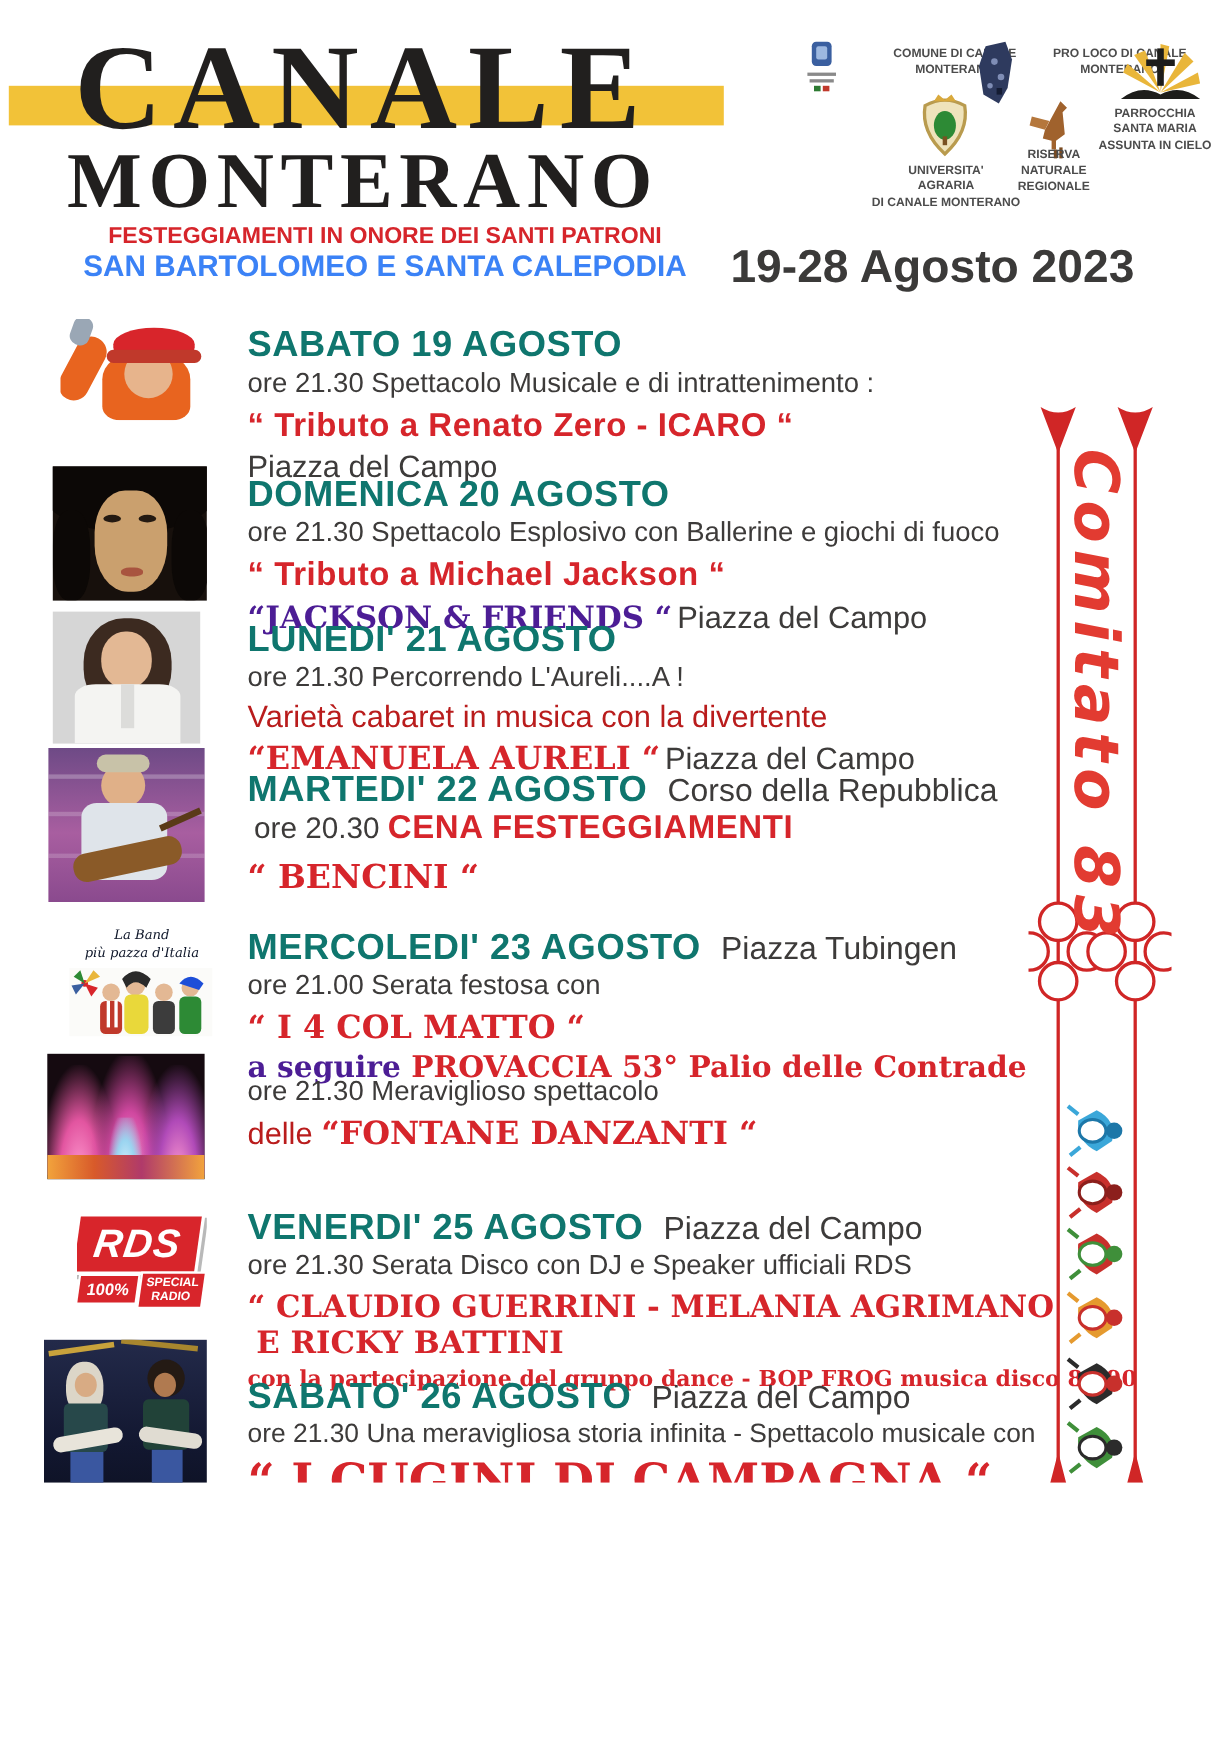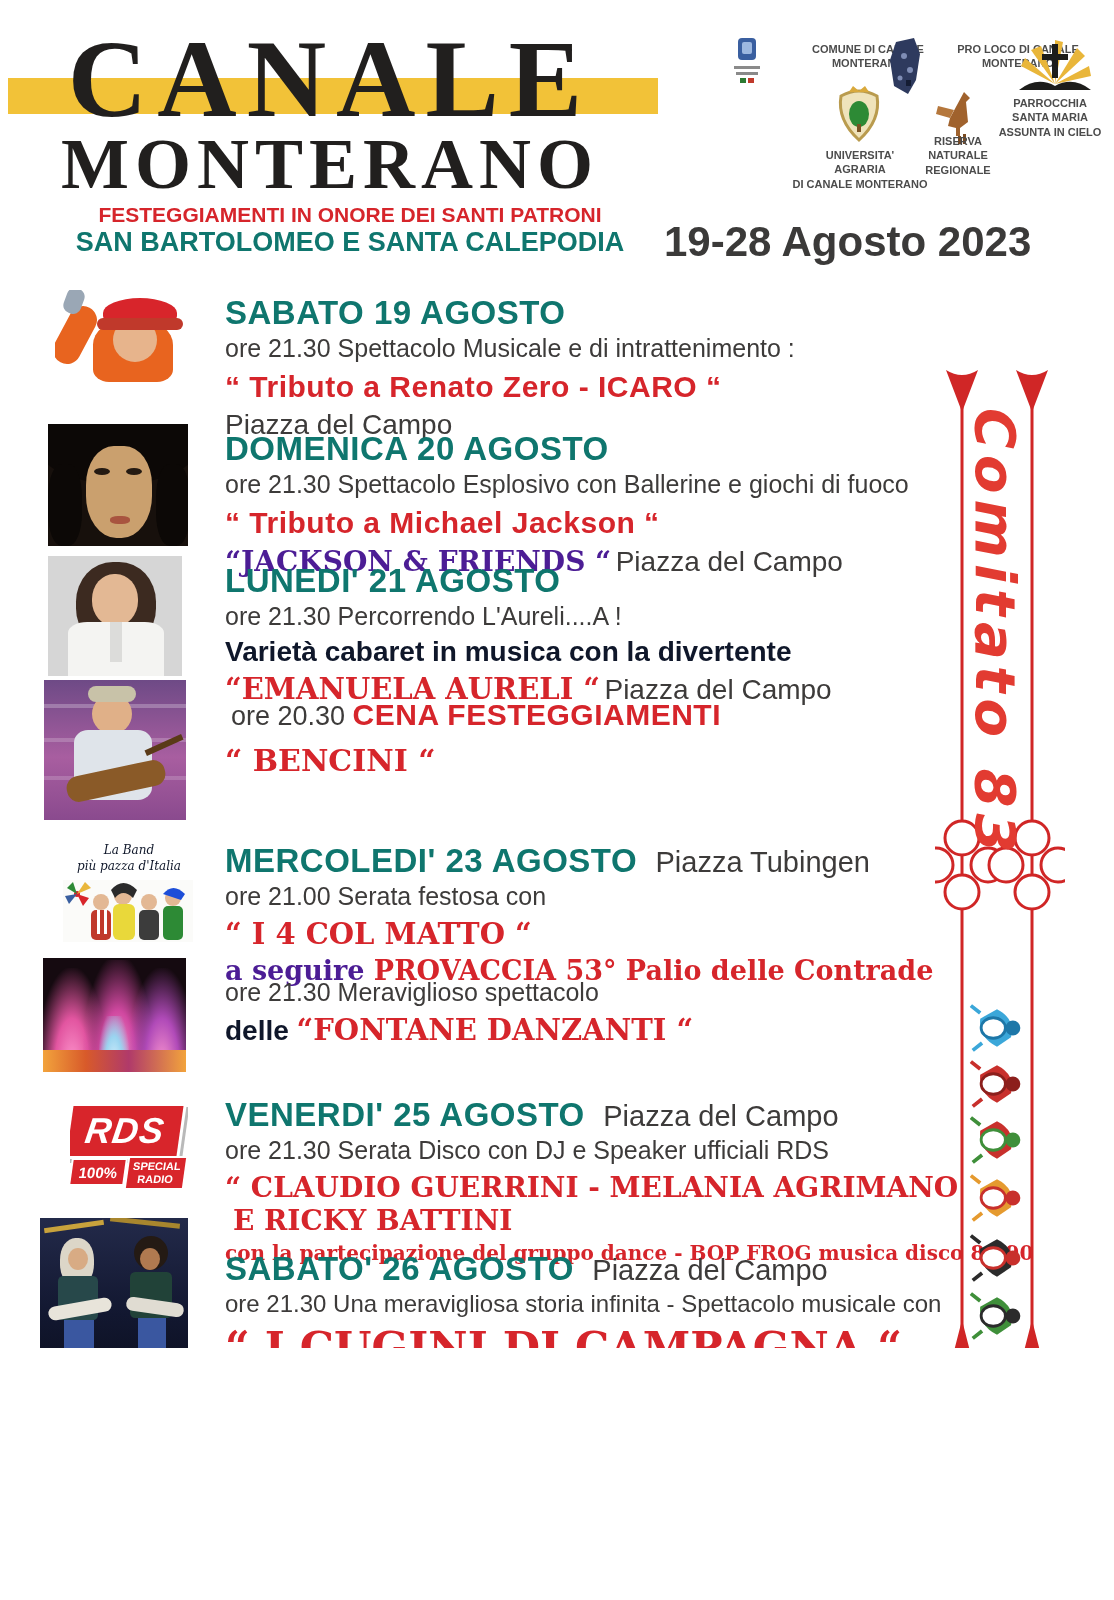--- a/index.html
+++ b/index.html
@@ -17,36 +17,36 @@
     letter-spacing:10px; line-height:1; color:#211f1e;
   }
   .title2 {
     position:absolute; left:0; top:128px; width:660px; text-align:center;
     font-family:"Liberation Serif", serif; font-weight:700; font-size:72px;
     letter-spacing:6px; line-height:1; color:#211f1e;
   }
   .sub1 { position:absolute; left:40px; top:203px; width:620px; text-align:center;
           color:#d6252b; font-weight:700; font-size:21px; white-space:nowrap; }
   .sub2 { position:absolute; left:40px; top:227px; width:620px; text-align:center;
-          color:#0f766e; font-weight:700; font-size:27px; white-space:nowrap; }
+          color:#3b82f6; font-weight:700; font-size:27px; white-space:nowrap; }
   .date-range { position:absolute; left:664px; top:218px; width:450px;
           font-weight:800; font-size:42px; color:#3b3a39; white-space:nowrap; }
 
   .logo-label { position:absolute; color:#4c4c4c; font-weight:700; font-size:11px;
           line-height:1.3; text-align:center; white-space:pre-line; }
 
   
   .ev { position:absolute; left:225px; white-space:nowrap; color:#3d3b3a; }
   .ev-title { font-size:33px; font-weight:900; color:#0f766e; letter-spacing:0.5px; line-height:1.15; display:inline-block; }
   .ev-loc   { font-size:29px; font-weight:400; color:#3d3b3a; margin-left:14px; display:inline-block; }
   .ev-line  { font-size:25px; font-weight:400; color:#3d3b3a; line-height:1.32; }
   .red-sans { color:#d6252b; font-weight:800; letter-spacing:0.5px; }
   .red-slab { color:#d6252b; font-family:"DejaVu Serif", serif; font-weight:700; }
   .blk-slab { color:#4c1d95; font-family:"DejaVu Serif", serif; font-weight:700; }
-  .blk-bold { color:#0f172a; font-weight:700; }
+  .blk-bold { color:#b91c1c; font-weight:400; }
 
   
   .photo { position:absolute; overflow:hidden; }
   .band-caption { position:absolute; left:63px; top:842px; width:132px; text-align:center;
     color:#0f172a; font-family:"DejaVu Serif", serif; font-style:italic; font-size:12px; line-height:1.35; white-space:pre-line; }
 
   
   .rds-main { position:absolute; left:0; top:6px; width:110px; height:50px; background:#d8252b;
     transform:skewX(-8deg); box-shadow:0 0 0 3px #fff, 3px 4px 0 3px #b9b9b9;
     display:flex; align-items:center; justify-content:center; }
@@ -268,20 +268,24 @@
     <div class="ev-title">LUNEDI' 21 AGOSTO</div>
     <div class="ev-line">ore 21.30 Percorrendo L'Aureli....A !</div>
     <div class="blk-bold" style="font-size:28px;margin-top:3px">Varietà cabaret in musica con la divertente</div>
     <div style="margin-top:4px">
       <span class="red-slab" style="font-size:29px">“EMANUELA AURELI “</span>
       <span class="ev-line" style="font-size:28px">Piazza del Campo</span>
     </div>
   </div>
 
   <div class="ev" style="top:698px">
+    <div>
+      <span class="ev-title">MARTEDI' 22 AGOSTO</span>
+      <span class="ev-loc">Corso della Repubblica</span>
+    </div>
     <div style="padding-left:6px">
       <span class="ev-line" style="font-size:27px">ore 20.30 </span>
       <span class="red-sans" style="font-size:30px">CENA FESTEGGIAMENTI</span>
     </div>
     <div class="red-slab" style="font-size:30px;margin-top:8px">“ BENCINI “</div>
   </div>
 
   <div class="ev" style="top:842px">
     <div>
       <span class="ev-title">MERCOLEDI' 23 AGOSTO</span>

